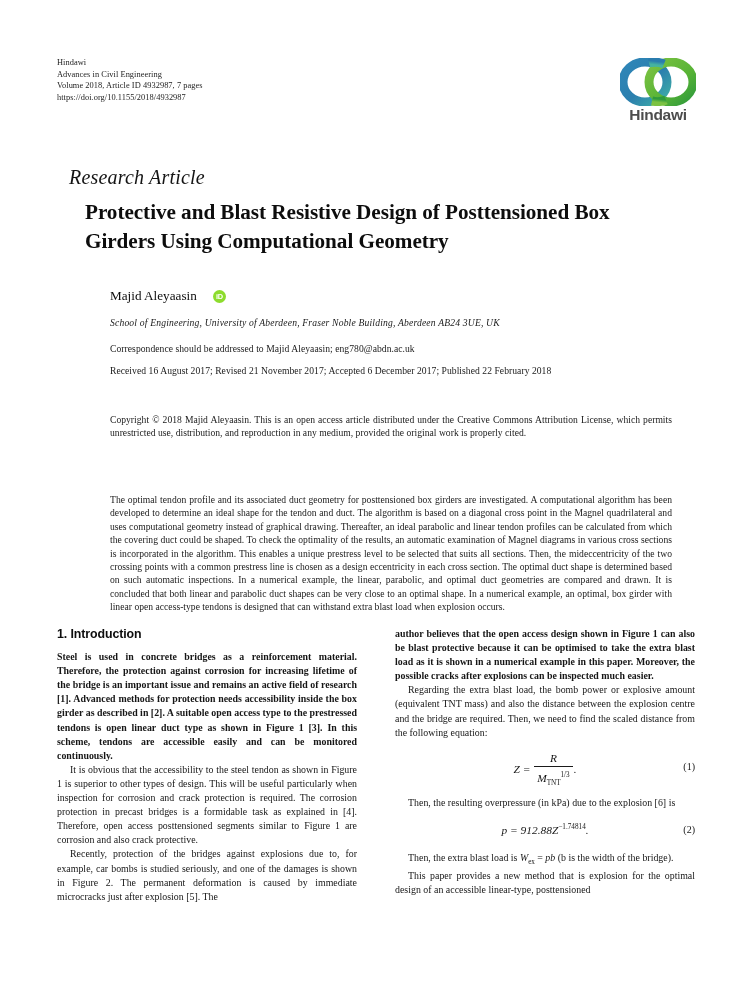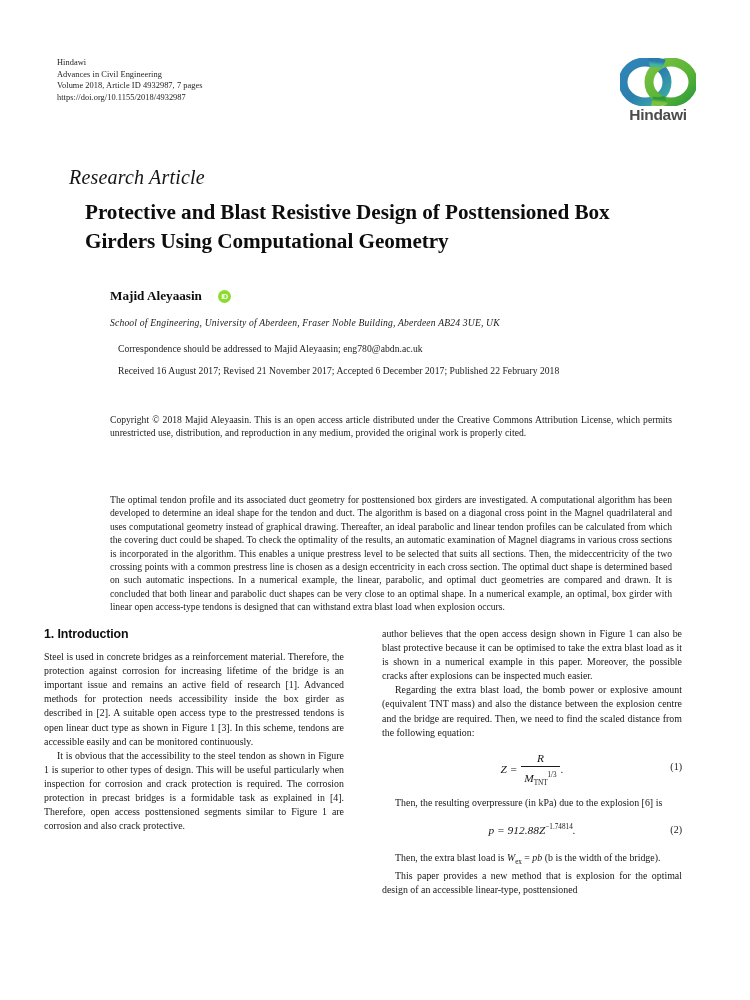--- a/index.html
+++ b/index.html
@@ -73,21 +73,21 @@
     letter-spacing: -0.05px;
     margin-left: 16px;
   }
 
   
   .author-line {
     position: absolute;
     left: 110px;
     top: 288px;
     font-size: 13.2px;
-    font-weight: bold;
+    font-weight: normal;
     color: #0d0d0d;
     display: flex;
     align-items: center;
     gap: 16px;
   }
   .orcid {
     display: inline-block;
     width: 13px;
     height: 13px;
     border-radius: 50%;
@@ -117,21 +117,21 @@
     width: 520px;
     font-size: 9.6px;
     font-style: italic;
     line-height: 13px;
     color: #1a1a1a;
     letter-spacing: 0.18px;
   }
 
   .meta {
     position: absolute;
-    left: 118px;
+    left: 110px;
     width: 560px;
     font-size: 9.6px;
     line-height: 13px;
     color: #1a1a1a;
     letter-spacing: 0.05px;
   }
   .meta-corr { top: 342px; }
   .meta-dates { top: 364px; }
   .meta-editor { top: 386px; }
 
@@ -156,21 +156,21 @@
     line-height: 13.4px;
     text-align: justify;
     color: #1a1a1a;
     letter-spacing: 0.02px;
     margin-top: 44px;
   }
 
   
   .body-cols {
     position: absolute;
-    left: 44px;
+    left: 57px;
     top: 627px;
     width: 638px;
     height: 330px;
   }
   .col {
     position: absolute;
     top: 0;
     width: 300px;
     font-size: 9.9px;
     line-height: 14.1px;
@@ -186,21 +186,21 @@
     font-size: 12.4px;
     font-weight: bold;
     color: #0d0d0d;
     margin: 0 0 9px 0;
     letter-spacing: -0.1px;
   }
   .col p {
     margin: 0;
     text-indent: 13px;
   }
-  .col p.noindent { text-indent: 0; }
+  .col p.noindent { text-indent: 0; font-weight: bold; }
 
   
   .eq-row {
     position: relative;
     margin: 11px 0 11px 0;
     height: 34px;
   }
   .eq-body {
     position: absolute;
     left: 0; right: 0;
@@ -307,20 +307,21 @@
   <div class="copyright">Copyright © 2018 Majid Aleyaasin. This is an open access article distributed under the Creative Commons Attribution License, which permits unrestricted use, distribution, and reproduction in any medium, provided the original work is properly cited.</div>
 
   <div class="abstract">The optimal tendon profile and its associated duct geometry for posttensioned box girders are investigated. A computational algorithm has been developed to determine an ideal shape for the tendon and duct. The algorithm is based on a diagonal cross point in the Magnel quadrilateral and uses computational geometry instead of graphical drawing. Thereafter, an ideal parabolic and linear tendon profiles can be calculated from which the covering duct could be shaped. To check the optimality of the results, an automatic examination of Magnel diagrams in various cross sections is incorporated in the algorithm. This enables a unique prestress level to be selected that suits all sections. Then, the mideccentricity of the two crossing points with a common prestress line is chosen as a design eccentricity in each cross section. The optimal duct shape is determined based on such automatic inspections. In a numerical example, the linear, parabolic, and optimal duct geometries are compared and drawn. It is concluded that both linear and parabolic duct shapes can be very close to an optimal shape. In a numerical example, an optimal, box girder with linear open access-type tendons is designed that can withstand extra blast load when explosion occurs.</div>
 
   <div class="body-cols">
 
     <div class="col col-left">
       <div class="sec-head">1. Introduction</div>
       <p class="noindent">Steel is used in concrete bridges as a reinforcement material. Therefore, the protection against corrosion for increasing lifetime of the bridge is an important issue and remains an active field of research [1]. Advanced methods for protection needs accessibility inside the box girder as described in [2]. A suitable open access type to the prestressed tendons is open linear duct type as shown in Figure 1 [3]. In this scheme, tendons are accessible easily and can be monitored continuously.</p>
       <p>It is obvious that the accessibility to the steel tendon as shown in Figure 1 is superior to other types of design. This will be useful particularly when inspection for corrosion and crack protection is required. The corrosion protection in precast bridges is a formidable task as explained in [4]. Therefore, open access posttensioned segments similar to Figure 1 are corrosion and also crack protective.</p>
+      <p>Recently, protection of the bridges against explosions due to, for example, car bombs is studied seriously, and one of the damages is shown in Figure 2. The permanent deformation is caused by immediate microcracks just after explosion [5]. The</p>
     </div>
 
     <div class="col col-right">
       <p class="noindent">author believes that the open access design shown in Figure 1 can also be blast protective because it can be optimised to take the extra blast load as it is shown in a numerical example in this paper. Moreover, the possible cracks after explosions can be inspected much easier.</p>
       <p>Regarding the extra blast load, the bomb power or explosive amount (equivalent TNT mass) and also the distance between the explosion centre and the bridge are required. Then, we need to find the scaled distance from the following equation:</p>
 
       <div class="eq-row">
         <div class="eq-body">
           <span>Z</span>
           <span>=</span>

